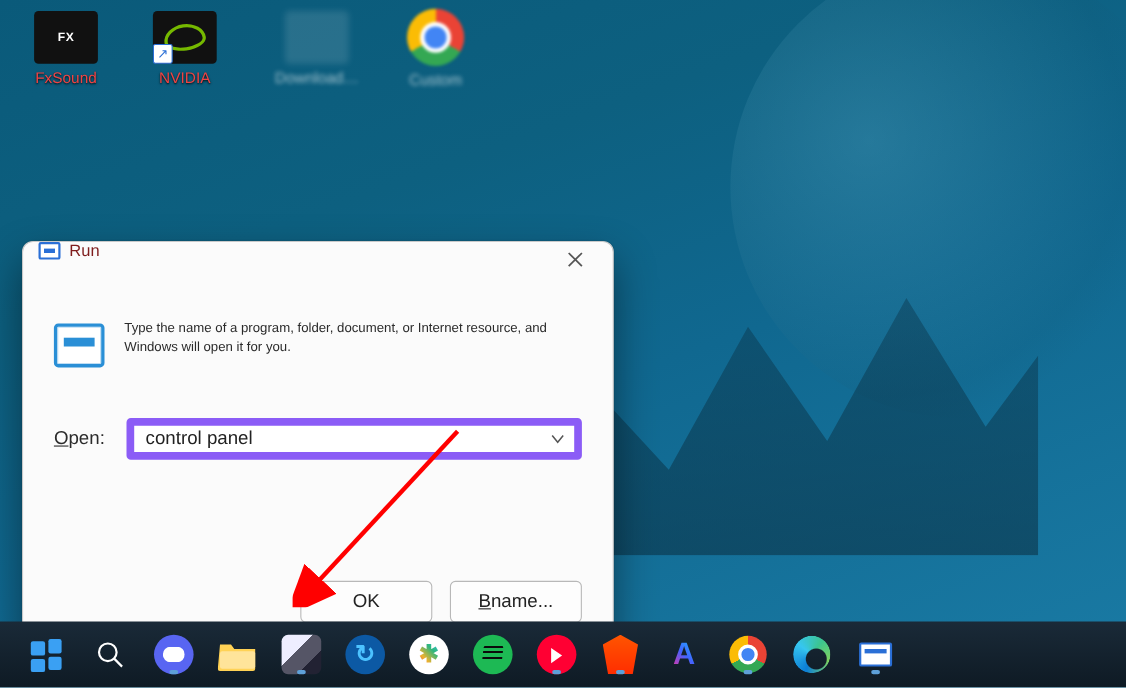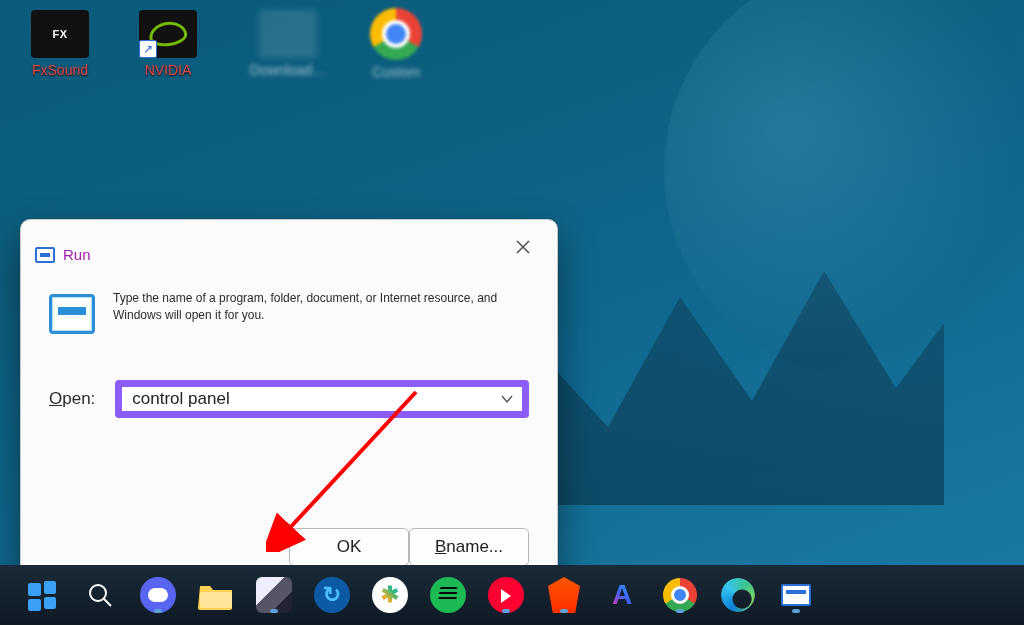--- a/index.html
+++ b/index.html
@@ -29,39 +29,39 @@
     .chrome-circle { width:52px; height:52px; border-radius:50%; position:relative;
       background: conic-gradient(#ea4335 0 120deg, #34a853 120deg 240deg, #fbbc05 240deg 360deg); filter:blur(1.5px);}
     .chrome-circle::after { content:""; position:absolute; inset:12px; border-radius:50%; background:#4285f4; border:4px solid #fff;}
     
     .run-dialog {
       position:absolute; left:20px; top:219px; width:538px; height:370px;
       background:#fbfbfb; border:1px solid #c9c9c9; border-radius:10px;
       box-shadow:0 18px 38px rgba(0,0,0,.45), 0 0 0 1px rgba(0,0,0,.05);
       display:flex; flex-direction:column;
     }
-    .titlebar { height:44px; display:flex; align-items:flex-end; padding:0 14px; color:#a21caf; font-size:15px; border-bottom:1px solid transparent;}
+    .titlebar { height:44px; display:flex; align-items:flex-start; padding:0 14px; color:#7f1d1d; font-size:15px; border-bottom:1px solid transparent;}
     .titlebar .run-ico { width:20px; height:16px; margin-right:8px; }
     .run-ico { background:#fff; border:2px solid #2a6fd6; border-radius:2px; position:relative;}
     .run-ico::after { content:""; position:absolute; left:3px; right:3px; top:4px; height:4px; background:#2a6fd6;}
     .titlebar .tspacer { flex:1; }
     .tclose { width:40px; height:32px; display:flex; align-items:center; justify-content:center; border-radius:4px; cursor:pointer;}
     .tclose svg { width:14px; height:14px; stroke:#555; stroke-width:1.6; }
     .dlg-body { flex:1; padding:26px 28px 0 28px; display:flex; flex-direction:column; position:relative;}
     .desc-row { display:flex; gap:18px;}
     .big-run-ico { width:46px; height:40px; flex:0 0 auto; margin-top:4px; background:#fff; border:3px solid #2a8fd6; border-radius:4px; position:relative; box-shadow:0 0 0 1px rgba(42,143,214,.3) inset;}
     .big-run-ico::after { content:""; position:absolute; left:6px; right:6px; top:10px; height:8px; background:#2a8fd6;}
     .desc-text { color:#2b2b2b; font-size:12px; line-height:1.45; }
     .open-row { display:flex; align-items:center; gap:20px; margin-top:46px;}
     .open-label { color:#2b2b2b; font-size:17px; }
     .open-label .ul { text-decoration:underline; }
     .open-input { flex:1; height:38px; border:7px solid #8b5cf6; border-radius:4px; background:#fff; position:relative; display:flex; align-items:center;}
     .open-input input { flex:1; border:none; outline:none; font-size:17px; padding:0 34px 0 10px; background:transparent; color:#222;}
     .open-input .chev { position:absolute; right:8px; top:50%; transform:translateY(-50%); width:14px; height:14px; pointer-events:none;}
-    .btn-row { display:flex; justify-content:flex-end; margin-top:auto; padding:0 0 22px 0;}
+    .btn-row { display:flex; gap:16px; justify-content:flex-end; margin-top:auto; padding:0 0 22px 0;}
     .wbtn { min-width:120px; height:38px; border:1px solid #b8b8b8; background:#fdfdfd; border-radius:5px; font-size:17px; color:#222; cursor:pointer; padding:0 18px;}
     .wbtn .ul { text-decoration:underline; }
     
     .arrow { position:absolute; left:245px; top:118px; width:170px; height:170px; pointer-events:none;}
     
     .taskbar { position:absolute; left:0; right:0; bottom:0; height:60px;
       background:linear-gradient(180deg,#1a2a38,#0e1a24); display:flex; align-items:center; gap:18px; padding:0 22px;}
     .tb-item { width:40px; height:40px; border-radius:8px; display:flex; align-items:center; justify-content:center; cursor:pointer; position:relative;}
     .tb-item .indicator { position:absolute; bottom:2px; left:50%; transform:translateX(-50%); width:8px; height:4px; border-radius:2px; background:#5ea0d8;}
     

